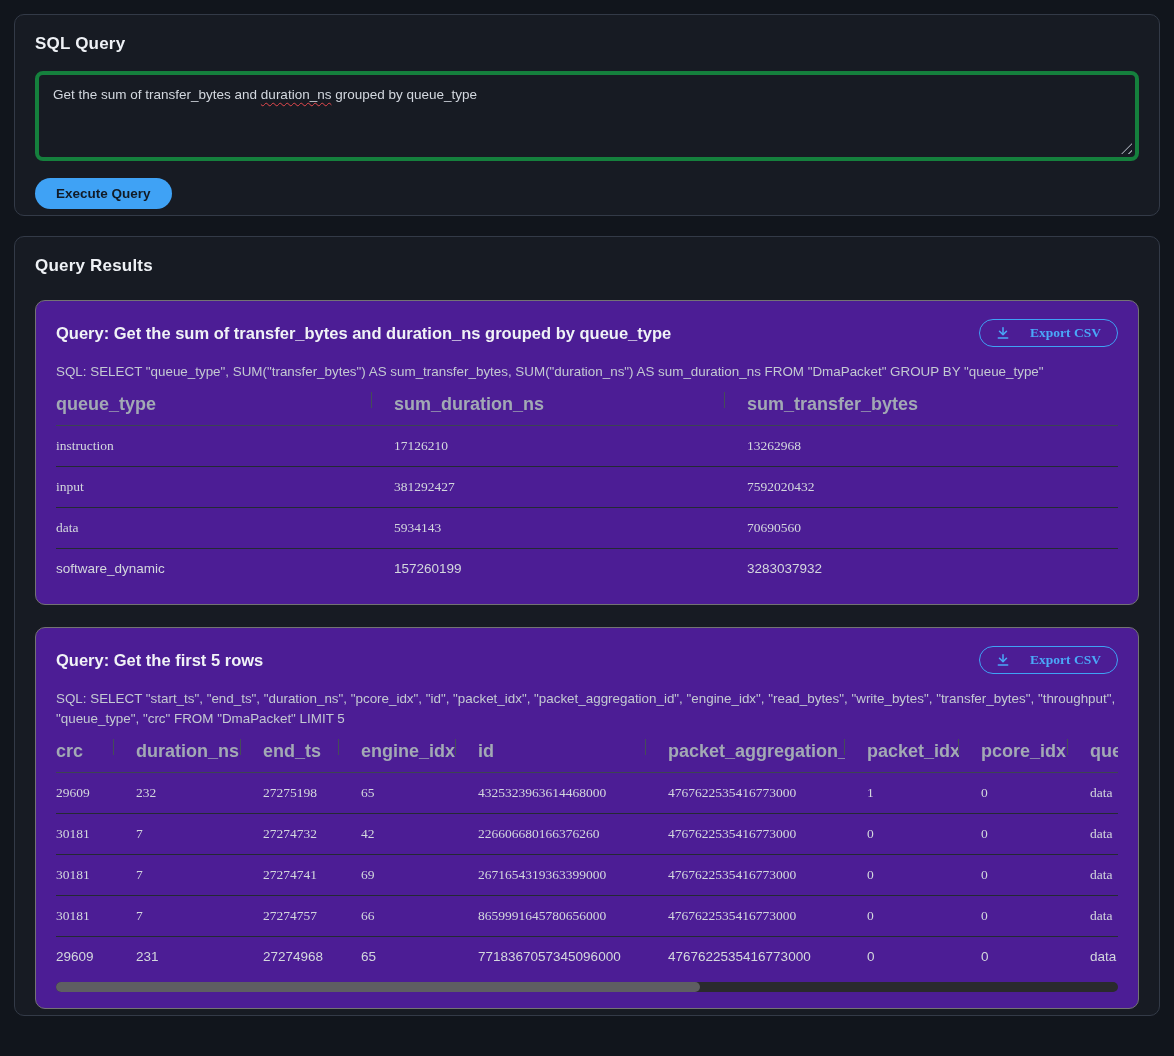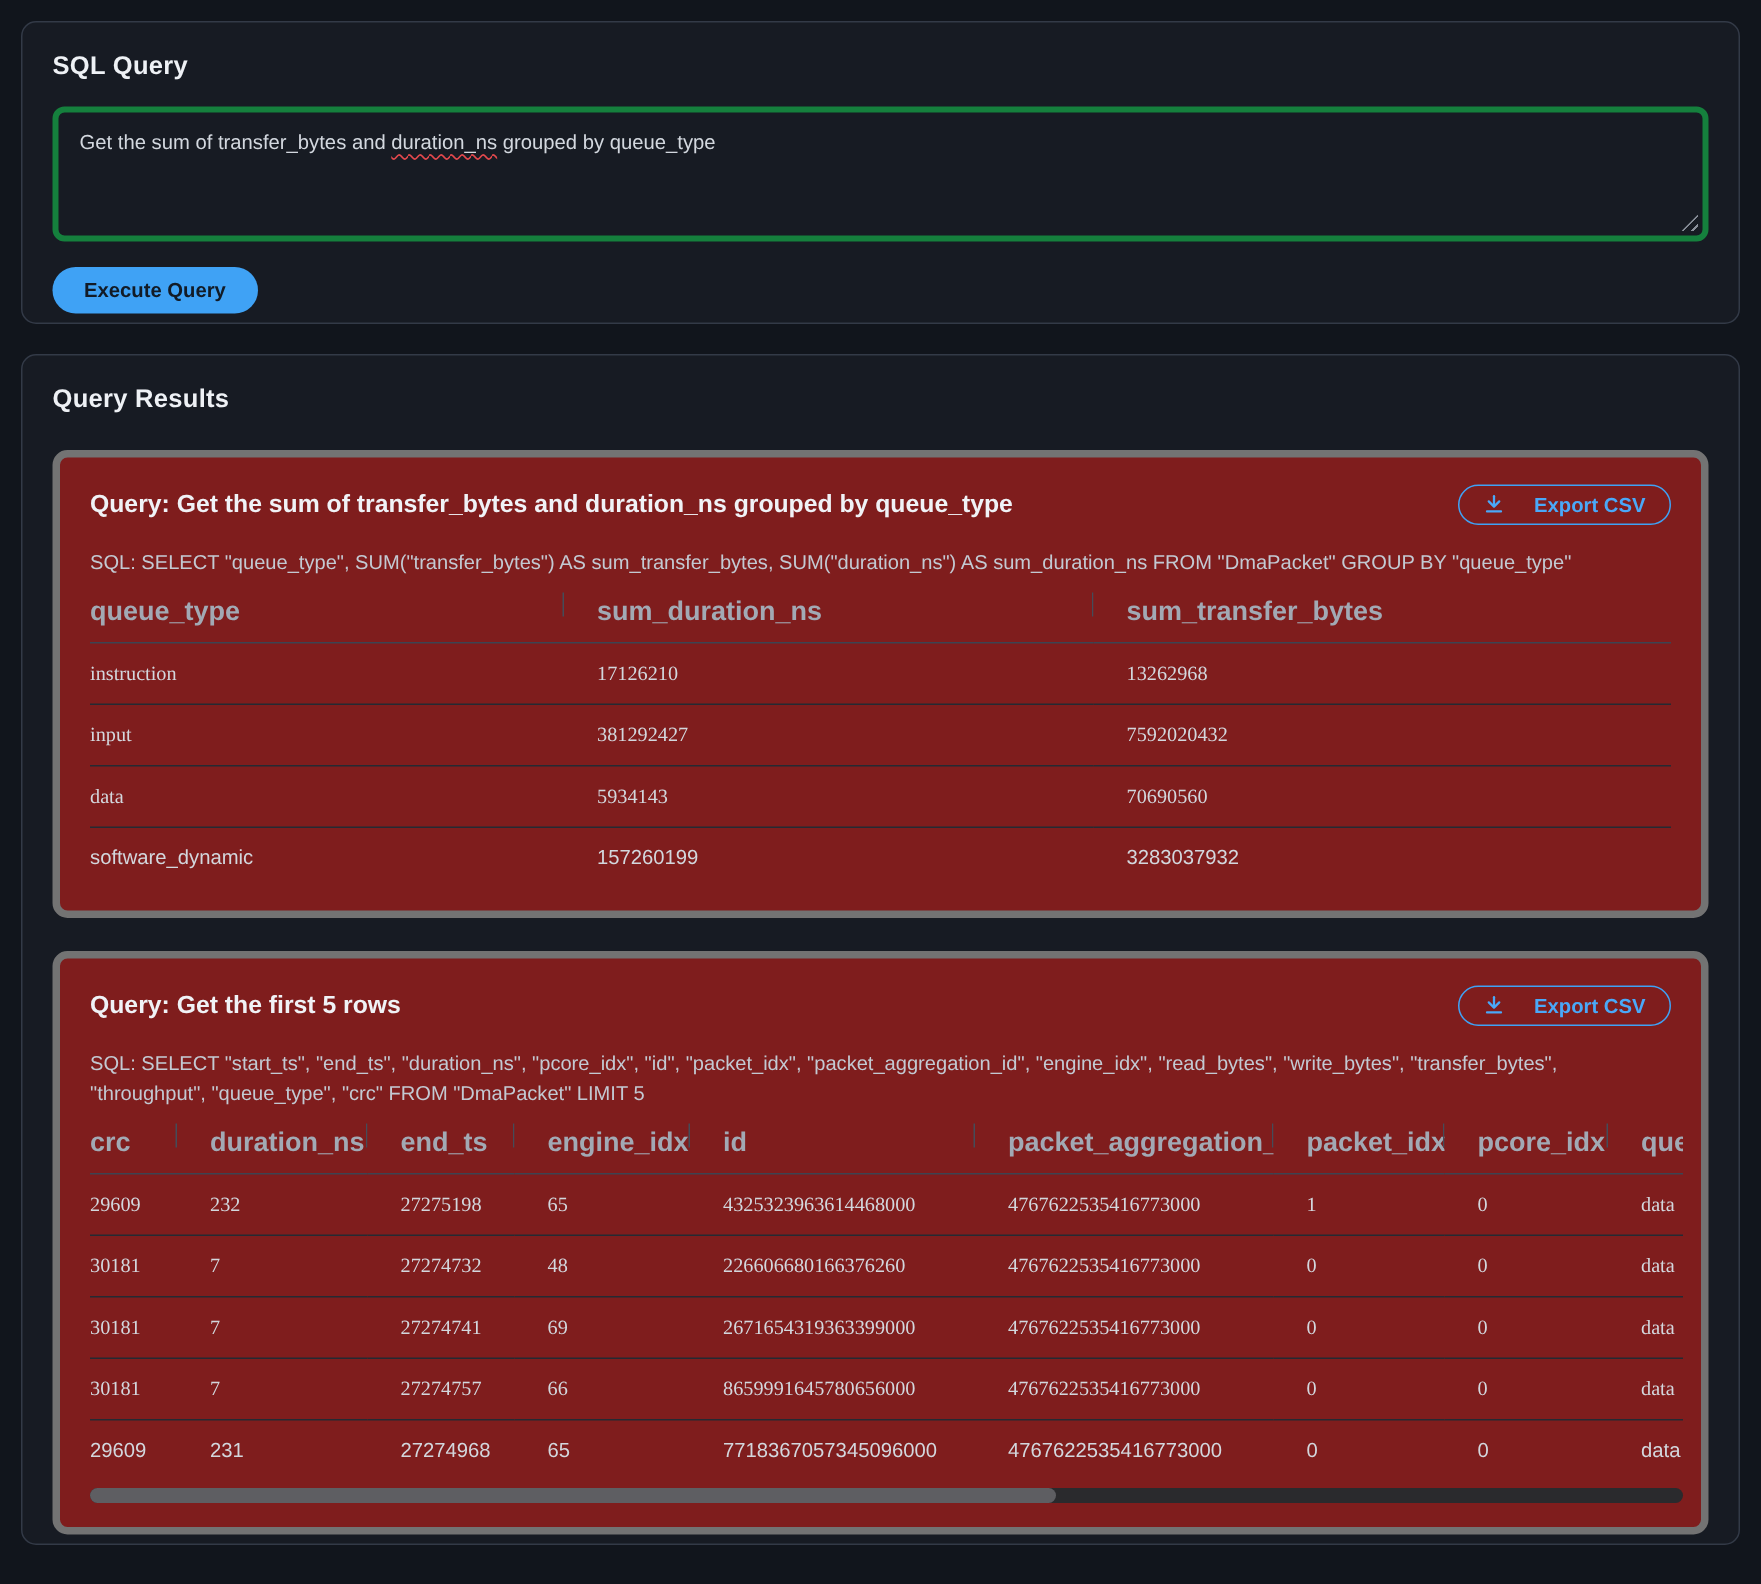--- a/index.html
+++ b/index.html
@@ -62,46 +62,46 @@
     font-family: "Liberation Sans", sans-serif;
     font-size: 13.5px;
     font-weight: 700;
     border: none;
     border-radius: 16px;
     padding: 8px 21px;
     cursor: pointer;
   }
   
   .result-card {
-    background: #7f1d1d;
-    border: 5px solid #737373;
+    background: #4c1d95;
+    border: 1px solid #737373;
     border-radius: 10px;
     padding: 18px 20px 16px;
     margin-top: 24px;
   }
   .result-card + .result-card { margin-top: 22px; }
   .card-head {
     display: flex;
     align-items: center;
     justify-content: space-between;
   }
   .card-title {
     color: #f0f2f6;
     font-size: 16.5px;
     font-weight: 700;
   }
   .export-btn {
     display: inline-flex;
-    align-items: flex-start;
+    align-items: center;
     gap: 20px;
     background: transparent;
     border: 1.5px solid #3fa2f5;
     border-radius: 16px;
     color: #4aa8f8;
-    font-family: Liberation Sans, sans-serif;
+    font-family: Liberation Serif, serif;
     font-size: 13.5px;
     font-weight: 700;
     padding: 5px 16px;
     cursor: pointer;
     flex: none;
   }
   .export-btn svg { display: block; }
   .sql-line {
     margin-top: 15px;
     color: #c3c9d2;
@@ -282,21 +282,21 @@
               <td>4325323963614468000</td>
               <td>4767622535416773000</td>
               <td>1</td>
               <td>0</td>
               <td>data</td>
             </tr>
             <tr>
               <td>30181</td>
               <td>7</td>
               <td>27274732</td>
-              <td>48</td>
+              <td>42</td>
               <td>226606680166376260</td>
               <td>4767622535416773000</td>
               <td>0</td>
               <td>0</td>
               <td>data</td>
             </tr>
             <tr>
               <td>30181</td>
               <td>7</td>
               <td>27274741</td>

